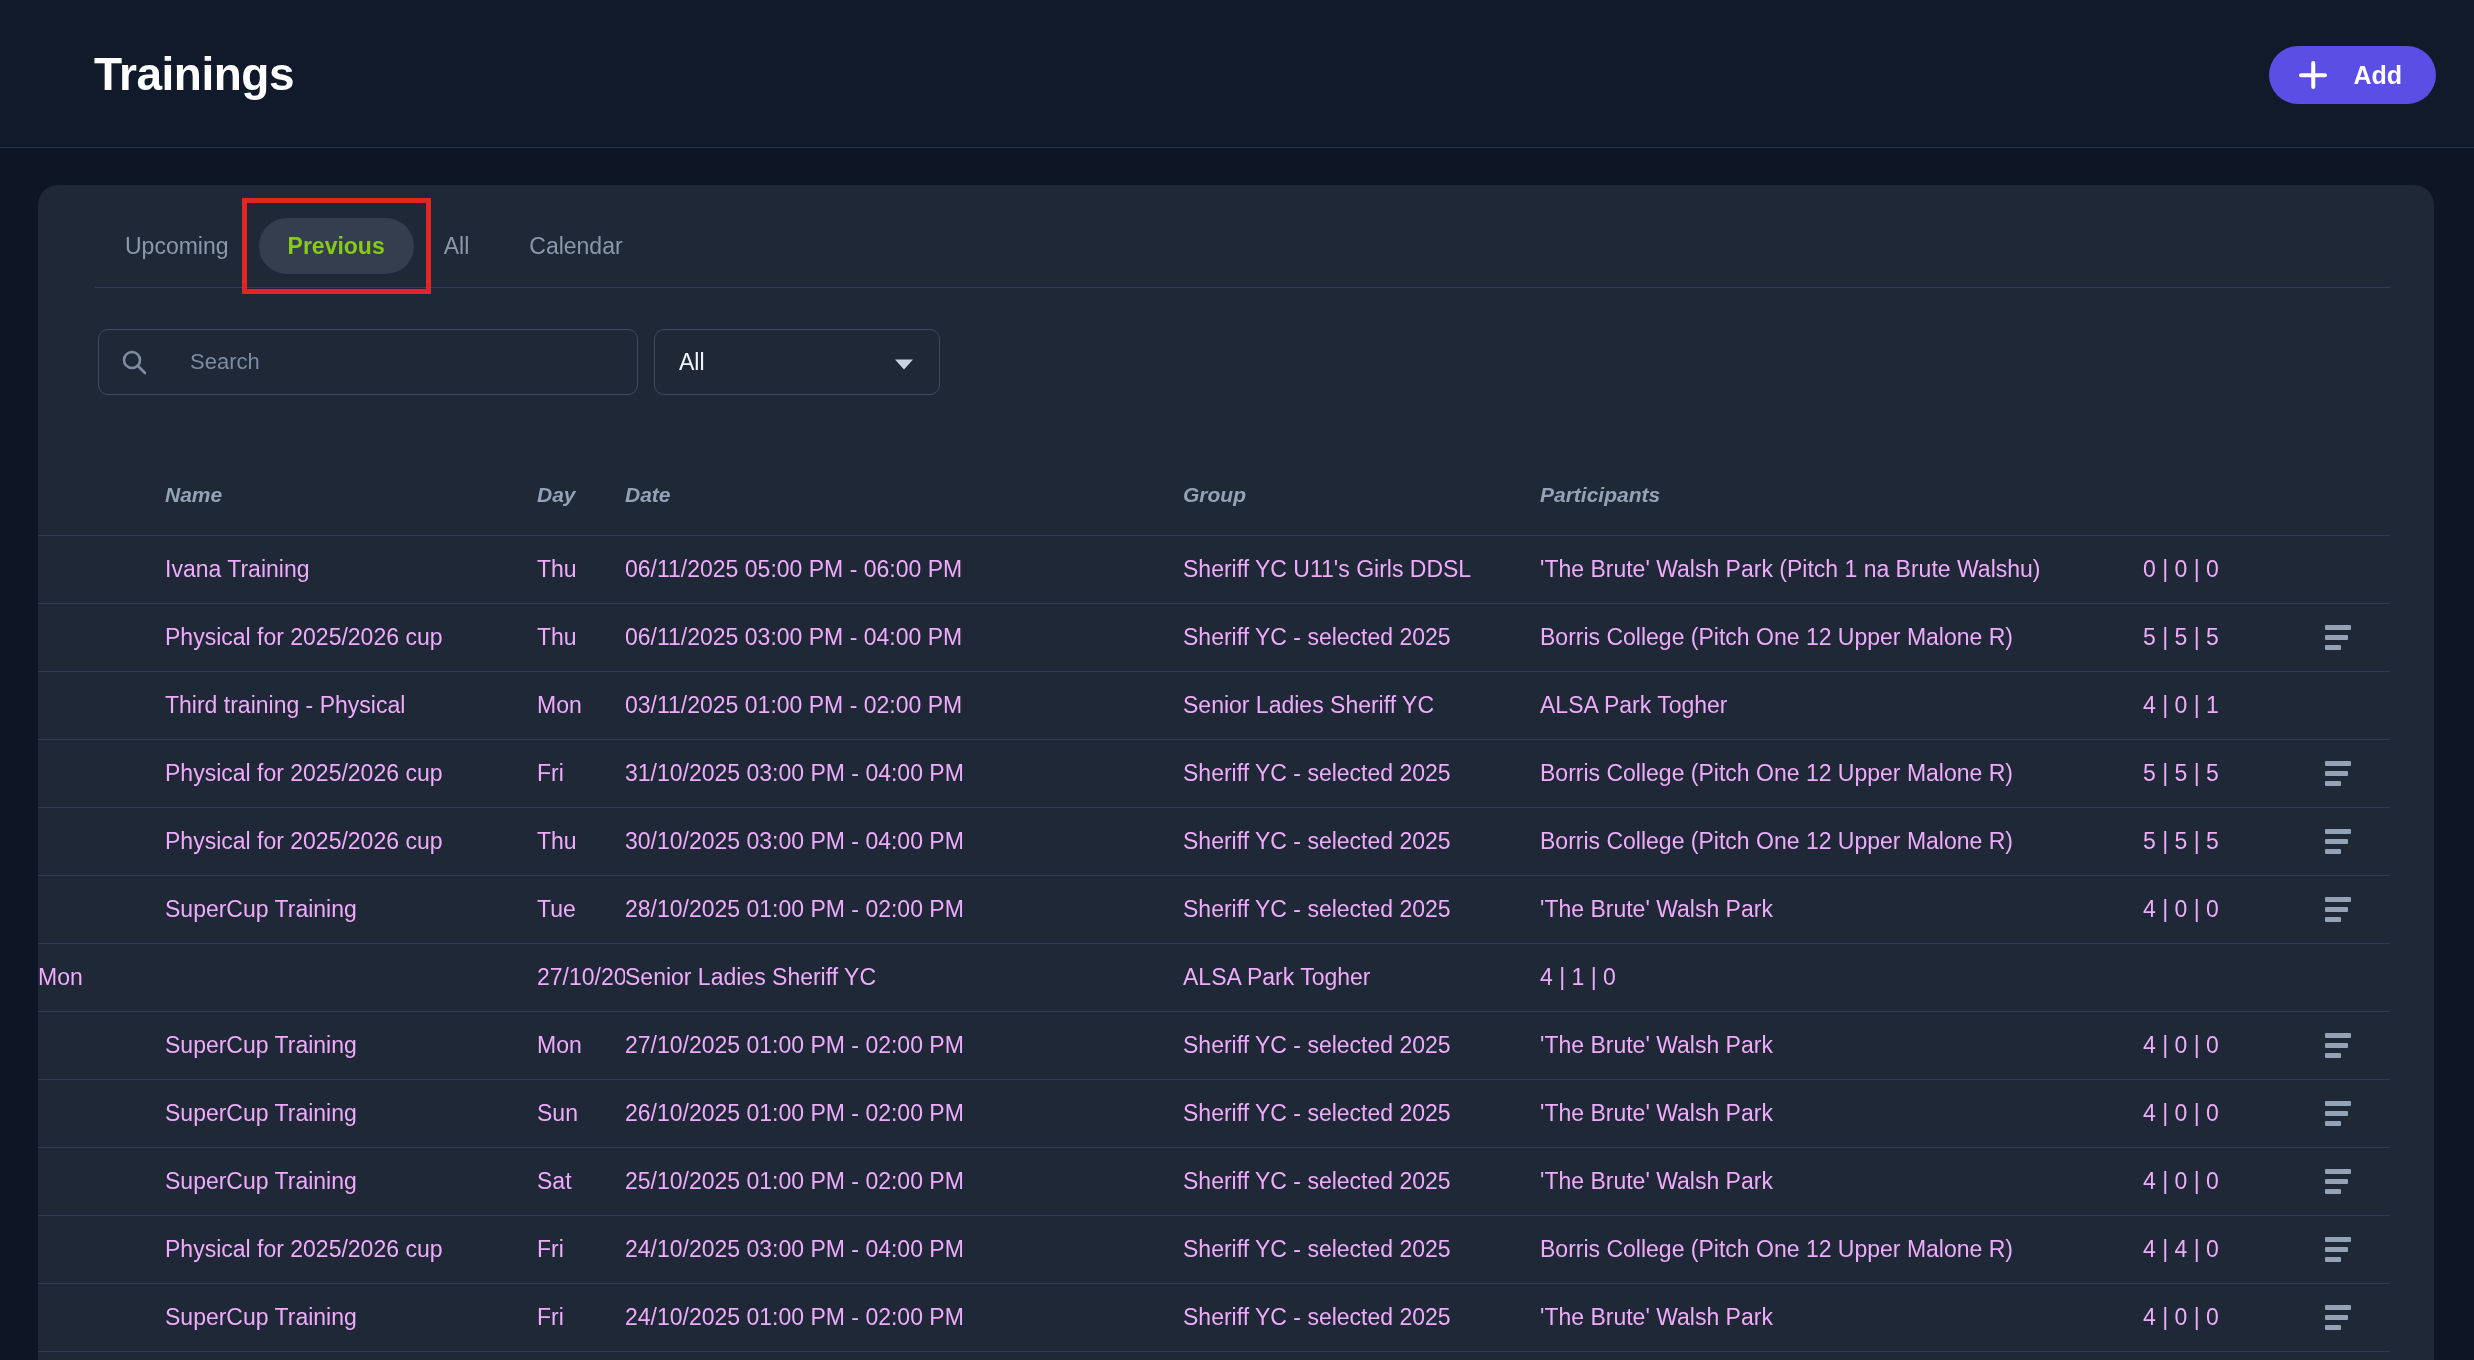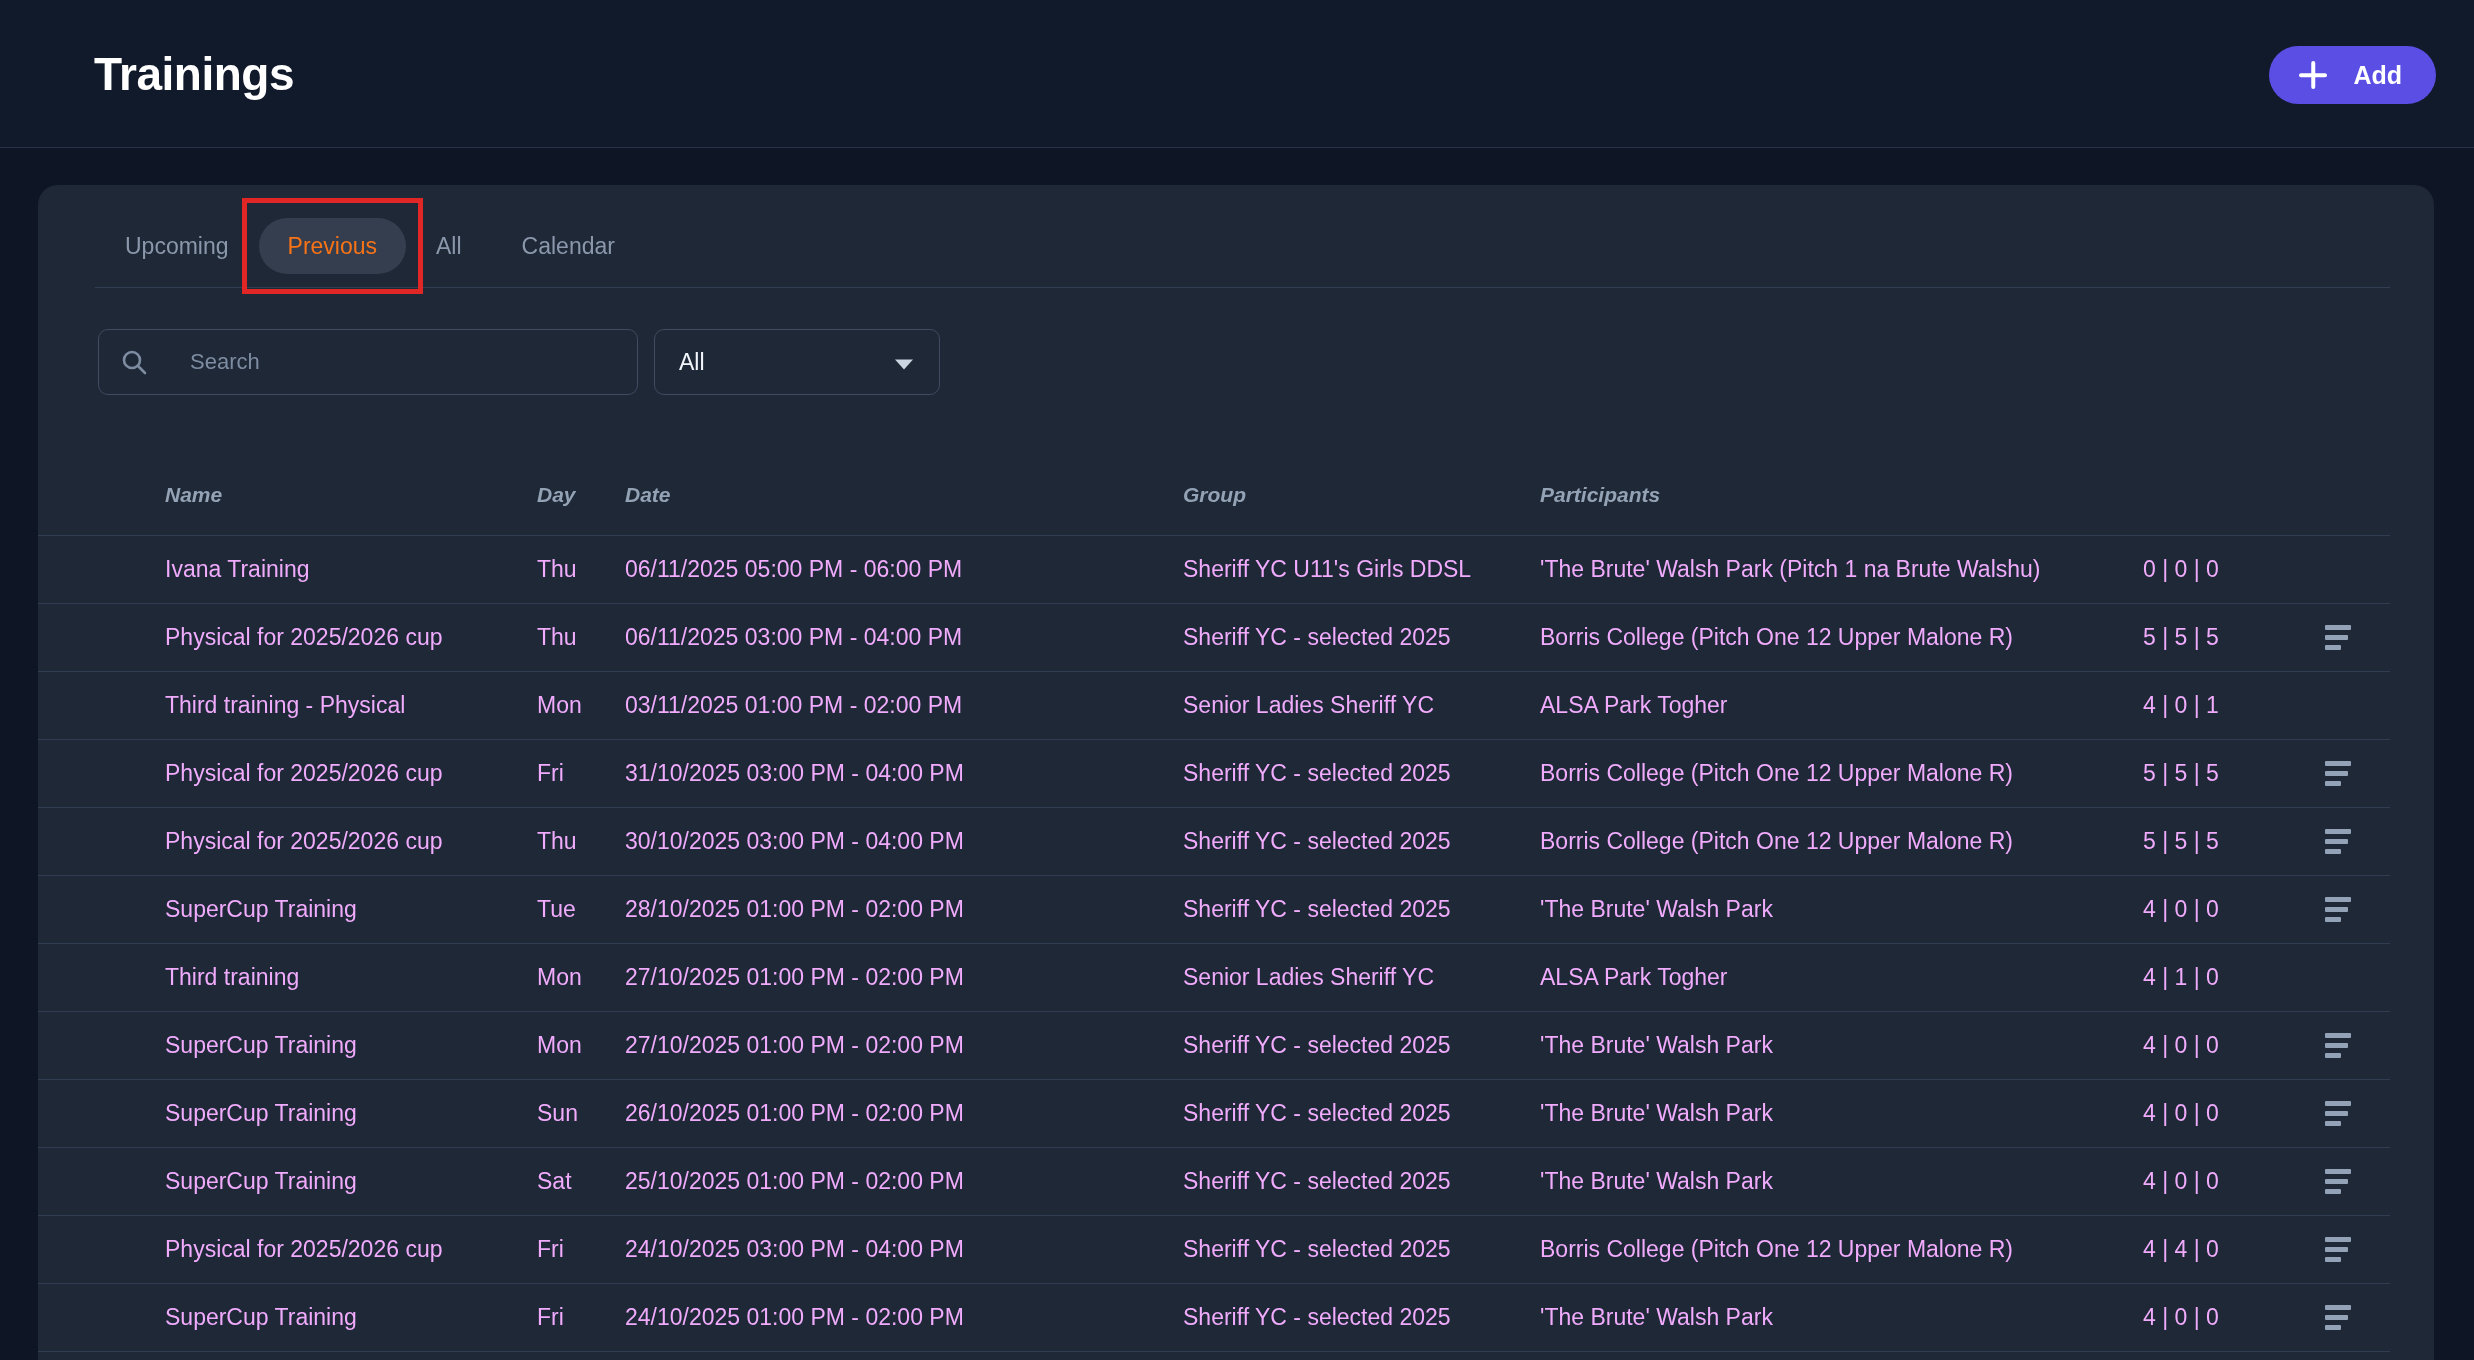--- a/index.html
+++ b/index.html
@@ -42,22 +42,22 @@
   
   .tabs-row {
     display:flex; align-items:center;
     padding:33px 0 13px 57px; height:102px;
   }
   .tab {
     font-size:23px; color:#8b98ac; padding:0 30px; height:56px;
     line-height:56px; cursor:pointer; white-space:nowrap;
   }
   .tab--active {
-    position:relative; background:#343e4f; color:#f97316;
-    border-radius:999px; padding:0 29px; font-weight:400;
+    position:relative; background:#343e4f; color:#84cc16;
+    border-radius:999px; padding:0 29px; font-weight:700;
   }
   .tab--active::after {
     content:""; position:absolute; inset:-20px -17px;
     border:5px solid #e12726; pointer-events:none;
   }
   .tabs-divider { margin:0 44px 0 57px; border-bottom:1px solid #323e52; }
 
   
   .filter-row { display:flex; margin:41px 0 0 60px; gap:16px; }
   .search-box {
@@ -237,21 +237,20 @@
     <div class="cell cell-icon">
       <span class="menu-icon">
               <i></i>
               <i></i>
               <i></i>
             </span>
     </div>
   </div>
 
   <div class="trow">
-    <div class="cell cell-name">Third training</div>
     <div class="cell">Mon</div>
     <div class="cell">27/10/2025 01:00 PM - 02:00 PM</div>
     <div class="cell">Senior Ladies Sheriff YC</div>
     <div class="cell">ALSA Park Togher</div>
     <div class="cell">4 | 1 | 0</div>
     <div class="cell cell-icon">
       <span class="menu-icon hidden">
               <i></i>
               <i></i>
               <i></i>

